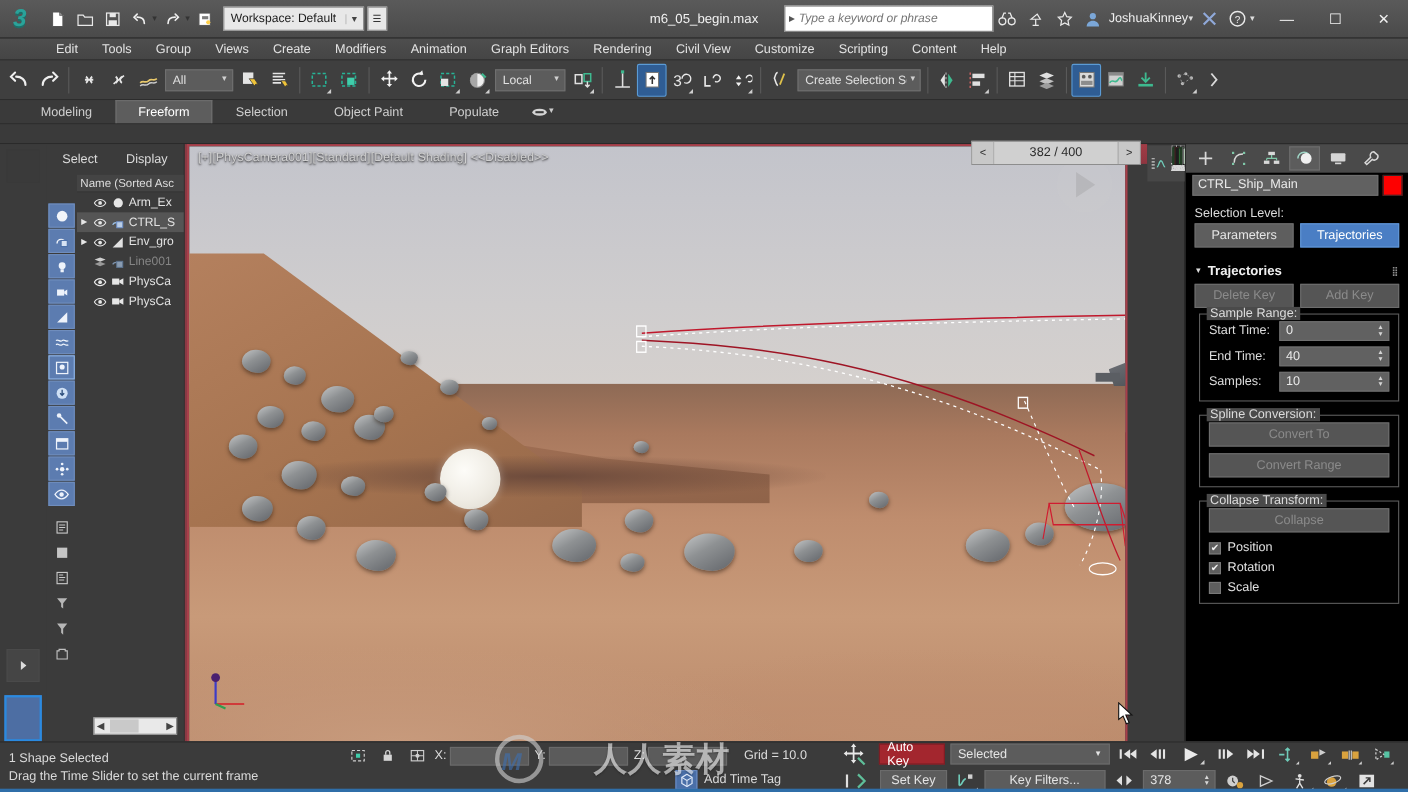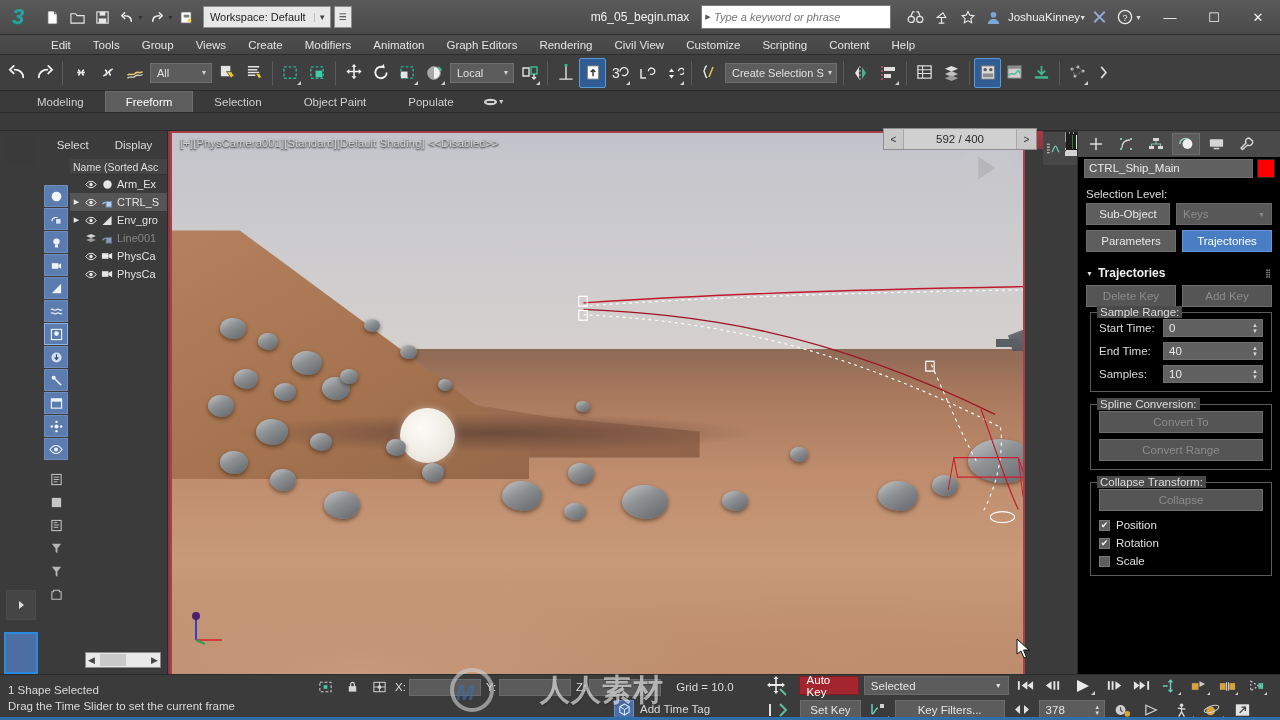--- a/index.html
+++ b/index.html
@@ -41,21 +41,21 @@
     width:18px;height:22px;margin-left:3px;background:#e8e8e8;border:1px solid #8e8e8e;
     color:#333;display:flex;align-items:center;justify-content:center;font-size:9px;
   }
   .filename{
     position:absolute; left:0; right:0; text-align:center; font-size:12px; color:#f2f2f2;
     pointer-events:none;
   }
   .title-right{ margin-left:auto; display:flex; align-items:center; height:35px; }
   .searchwrap{
     display:flex;align-items:center;height:24px;background:#ffffff;border:1px solid #7d7d7d;
-    width:190px; margin-right:12px;
+    width:190px; margin-right:0;
   }
   .searchwrap .sarrow{ width:13px;text-align:center;color:#555;font-size:7px; }
   .searchwrap input{
     border:0;outline:0;background:transparent;font-size:11px;font-style:italic;color:#8c8c8c;
     width:100%; font-family:"Liberation Sans",sans-serif;
   }
   .ticon{ width:26px;height:26px;display:flex;align-items:center;justify-content:center;color:#e9e9e9;}
   .uname{ font-size:11.5px;color:#f0f0f0; margin:0 2px 0 1px;}
   .wincontrols{ display:flex; margin-left:6px; height:35px;}
   .wbtn{ width:44px;height:35px;display:flex;align-items:center;justify-content:center;color:#f2f2f2;font-size:13px;}
@@ -910,21 +910,21 @@
 
         <svg class="navcube" viewBox="0 0 60 60">
           <circle cx="30" cy="30" r="26" fill="#cfcfcf" opacity=".28"></circle>
           <path d="M22 18l18 12-18 12z" fill="#9a9a9a" opacity=".6"></path>
         </svg>
       </div>
 
       <div class="tl-red">
         <div class="tslider">
           <div class="ts-arrow">&lt;</div>
-          <div class="ts-text">592 / 400</div>
+          <div class="ts-text">382 / 400</div>
           <div class="ts-arrow r">&gt;</div>
         </div>
       </div>
 
       <div class="trackbar">
         <div class="tb-left">
           <svg width="17" height="14" viewBox="0 0 18 14">
               <path d="M1 2h3M1 5h3M1 8h3M1 11h3" stroke="#cfcfcf" stroke-width="1.1"></path>
               <path d="M6 10c2 0 2-6 4-6s2 6 4 6" fill="none" stroke="#6fcbb9" stroke-width="1.3"></path>
             </svg>
@@ -1057,27 +1057,20 @@
       </div>
 
       <div class="cp-namerow">
         <div class="namefield">CTRL_Ship_Main</div>
         <div class="colorchip"></div>
       </div>
 
       <div class="cp-sec">
         <div class="cp-lab">Selection Level:</div>
         <div class="btnrow">
-          <div class="mbtn">Sub-Object</div>
-          <div class="dropbtn">
-            <span>Keys</span>
-            <span class="da">▼</span>
-          </div>
-        </div>
-        <div class="btnrow">
           <div class="mbtn">Parameters</div>
           <div class="mbtn blue">Trajectories</div>
         </div>
       </div>
 
       <div class="rollup">
         <div class="rollup-head">
           <span class="tri">▼</span>
           <span>Trajectories</span>
           <span class="grip">⣿</span>

